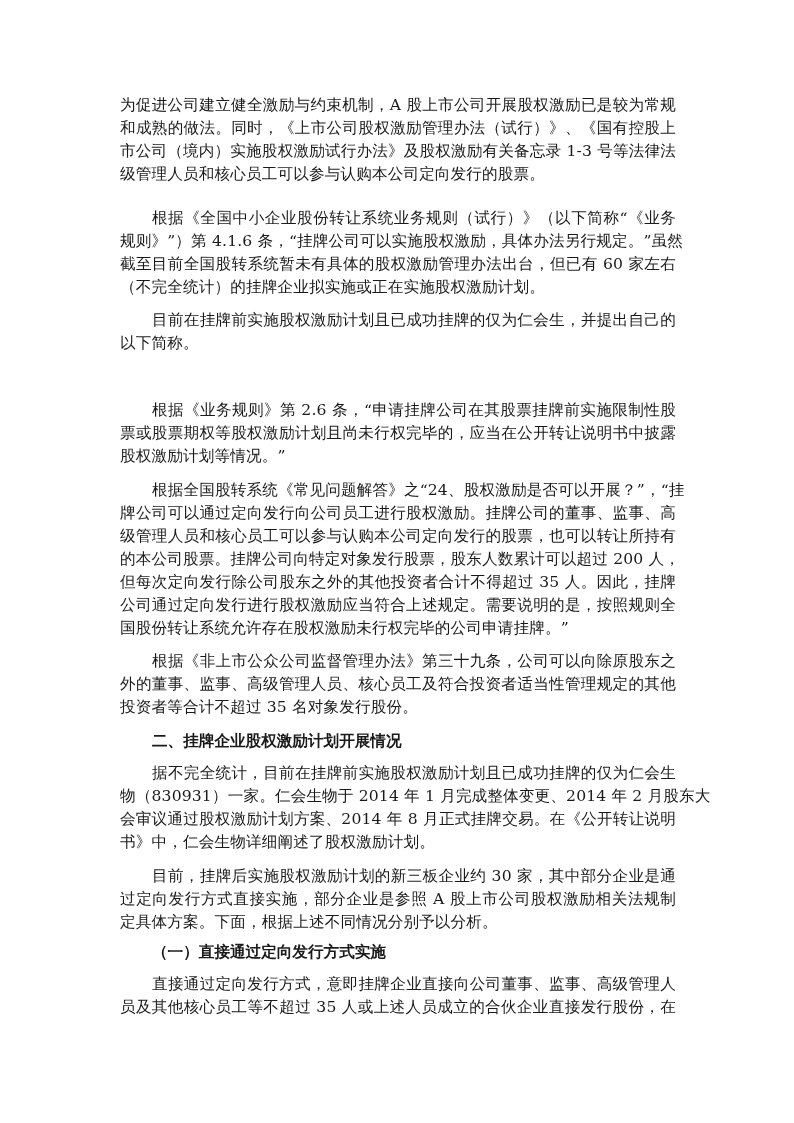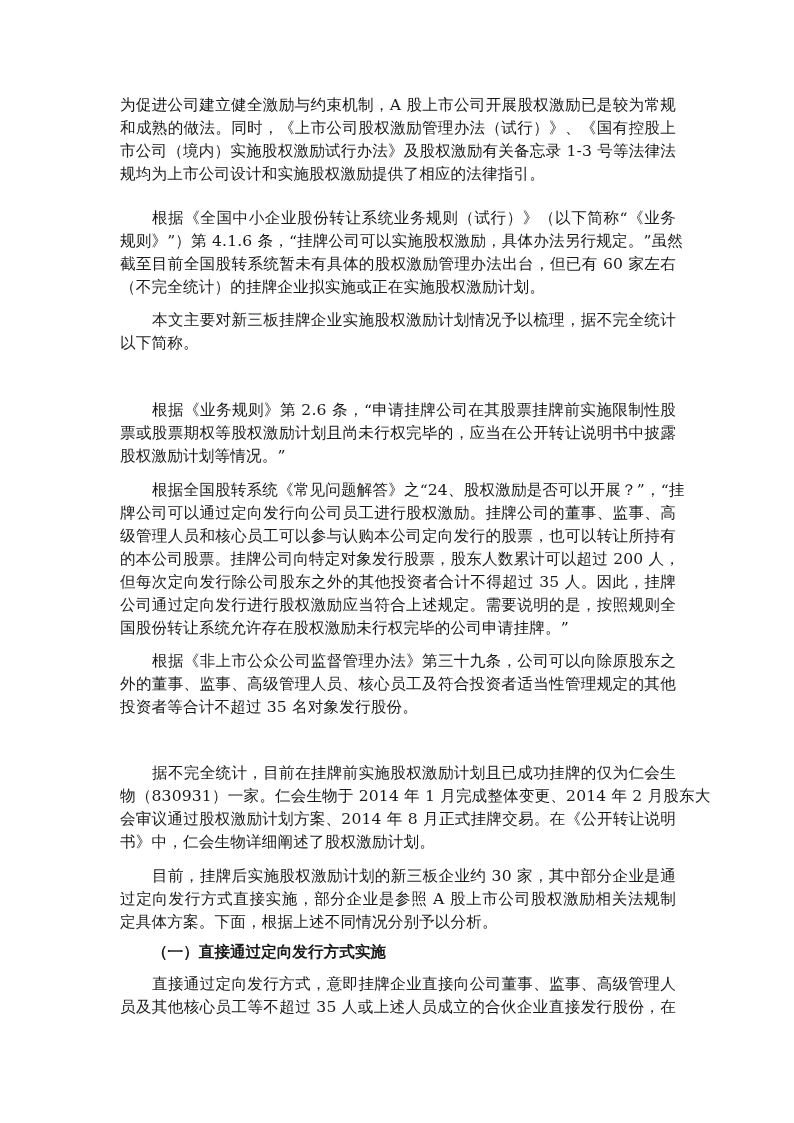--- a/index.html
+++ b/index.html
@@ -15,32 +15,32 @@
 </style>
 </head>
 <body>
 
 <div class="page">
 
   <div>
     <div class="line" style="top:95px">为促进公司建立健全激励与约束机制，A 股上市公司开展股权激励已是较为常规</div>
     <div class="line" style="top:118px">和成熟的做法。同时，《上市公司股权激励管理办法（试行）》、《国有控股上</div>
     <div class="line" style="top:141px">市公司（境内）实施股权激励试行办法》及股权激励有关备忘录 1-3 号等法律法</div>
-    <div class="line last" style="top:164px">规均为上市公司设计和实施股权激励提供了相应的法律指引。</div>
+    <div class="line last" style="top:164px">级管理人员和核心员工可以参与认购本公司定向发行的股票。</div>
   </div>
 
   <div>
     <div class="line indent" style="top:208px">根据《全国中小企业股份转让系统业务规则（试行）》（以下简称“《业务</div>
     <div class="line" style="top:231px">规则》”）第 4.1.6 条，“挂牌公司可以实施股权激励，具体办法另行规定。”虽然</div>
     <div class="line" style="top:254px">截至目前全国股转系统暂未有具体的股权激励管理办法出台，但已有 60 家左右</div>
     <div class="line last" style="top:277px">（不完全统计）的挂牌企业拟实施或正在实施股权激励计划。</div>
   </div>
 
   <div>
-    <div class="line indent" style="top:310px">本文主要对新三板挂牌企业实施股权激励计划情况予以梳理，据不完全统计</div>
+    <div class="line indent" style="top:310px">目前在挂牌前实施股权激励计划且已成功挂牌的仅为仁会生，并提出自己的</div>
     <div class="line last" style="top:333px">以下简称。</div>
   </div>
 
 
   <div>
     <div class="line indent" style="top:400px">根据《业务规则》第 2.6 条，“申请挂牌公司在其股票挂牌前实施限制性股</div>
     <div class="line" style="top:423px">票或股票期权等股权激励计划且尚未行权完毕的，应当在公开转让说明书中披露</div>
     <div class="line last" style="top:446px">股权激励计划等情况。”</div>
   </div>
 
@@ -53,20 +53,21 @@
     <div class="line" style="top:595px">公司通过定向发行进行股权激励应当符合上述规定。需要说明的是，按照规则全</div>
     <div class="line last" style="top:618px">国股份转让系统允许存在股权激励未行权完毕的公司申请挂牌。”</div>
   </div>
 
   <div>
     <div class="line indent" style="top:651px">根据《非上市公众公司监督管理办法》第三十九条，公司可以向除原股东之</div>
     <div class="line" style="top:674px">外的董事、监事、高级管理人员、核心员工及符合投资者适当性管理规定的其他</div>
     <div class="line last" style="top:697px">投资者等合计不超过 35 名对象发行股份。</div>
   </div>
 
+  <div class="heading" style="left:152px; top:731px">二、挂牌企业股权激励计划开展情况</div>
 
   <div>
     <div class="line indent" style="top:763px">据不完全统计，目前在挂牌前实施股权激励计划且已成功挂牌的仅为仁会生</div>
     <div class="line" style="top:786px">物（830931）一家。仁会生物于 2014 年 1 月完成整体变更、2014 年 2 月股东大</div>
     <div class="line" style="top:809px">会审议通过股权激励计划方案、2014 年 8 月正式挂牌交易。在《公开转让说明</div>
     <div class="line last" style="top:832px">书》中，仁会生物详细阐述了股权激励计划。</div>
   </div>
 
   <div>
     <div class="line indent" style="top:866px">目前，挂牌后实施股权激励计划的新三板企业约 30 家，其中部分企业是通</div>

